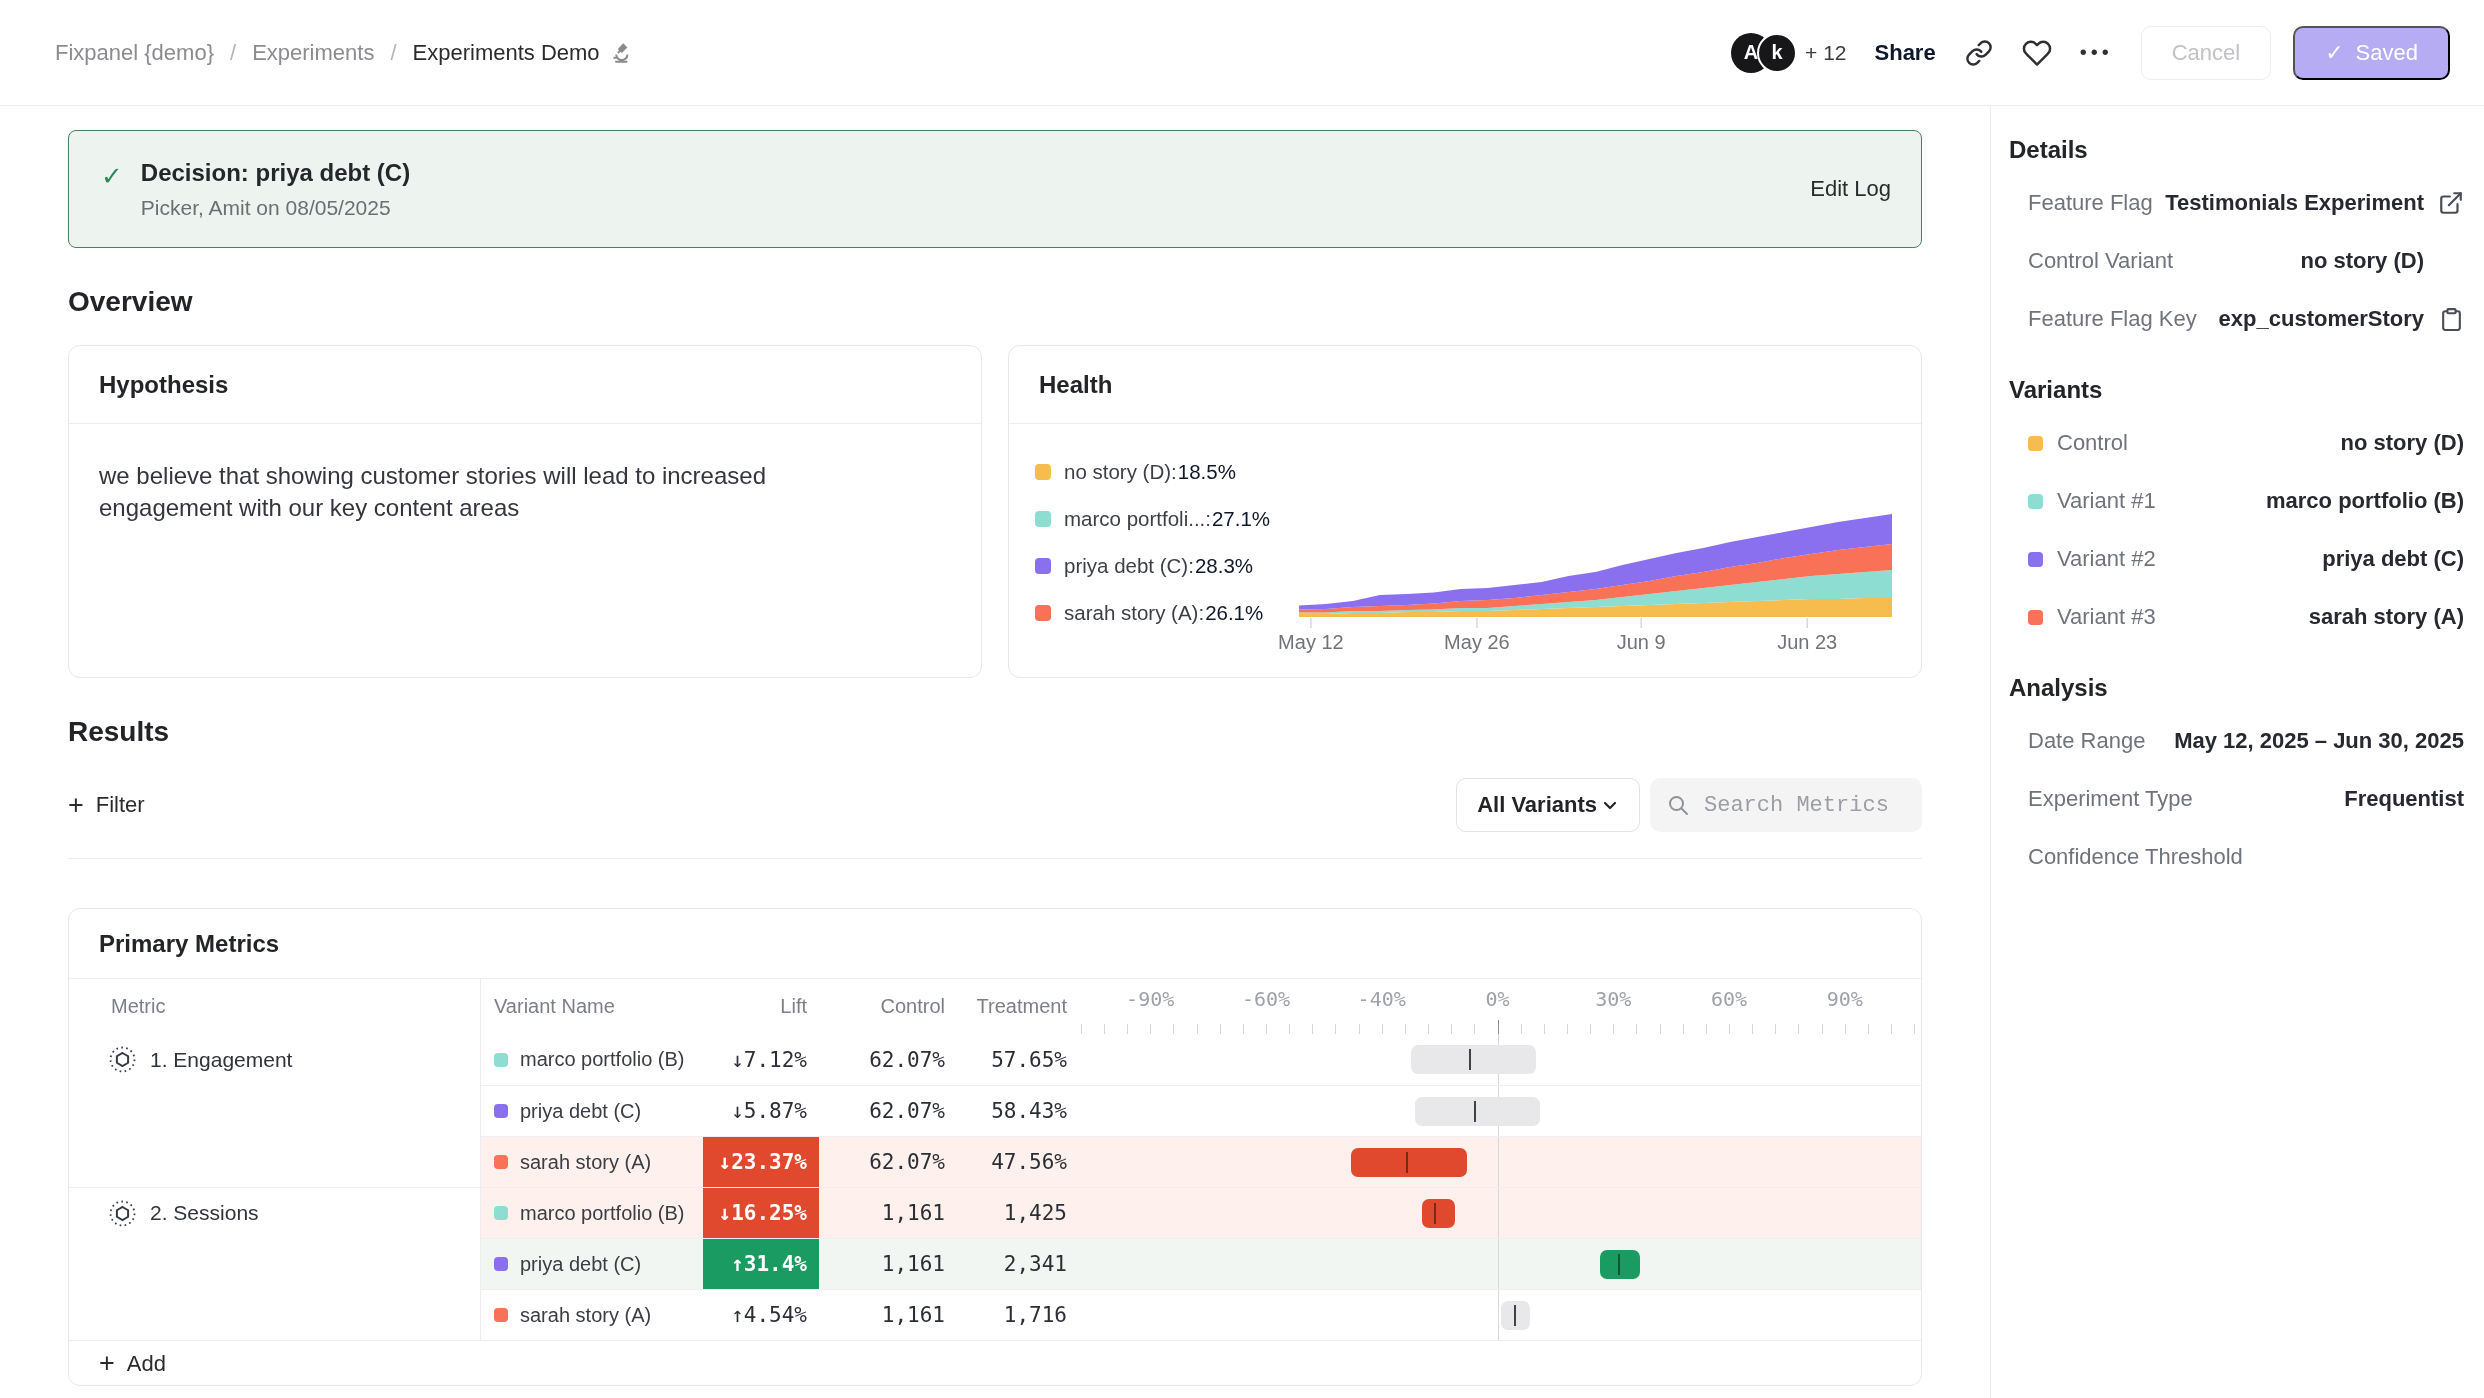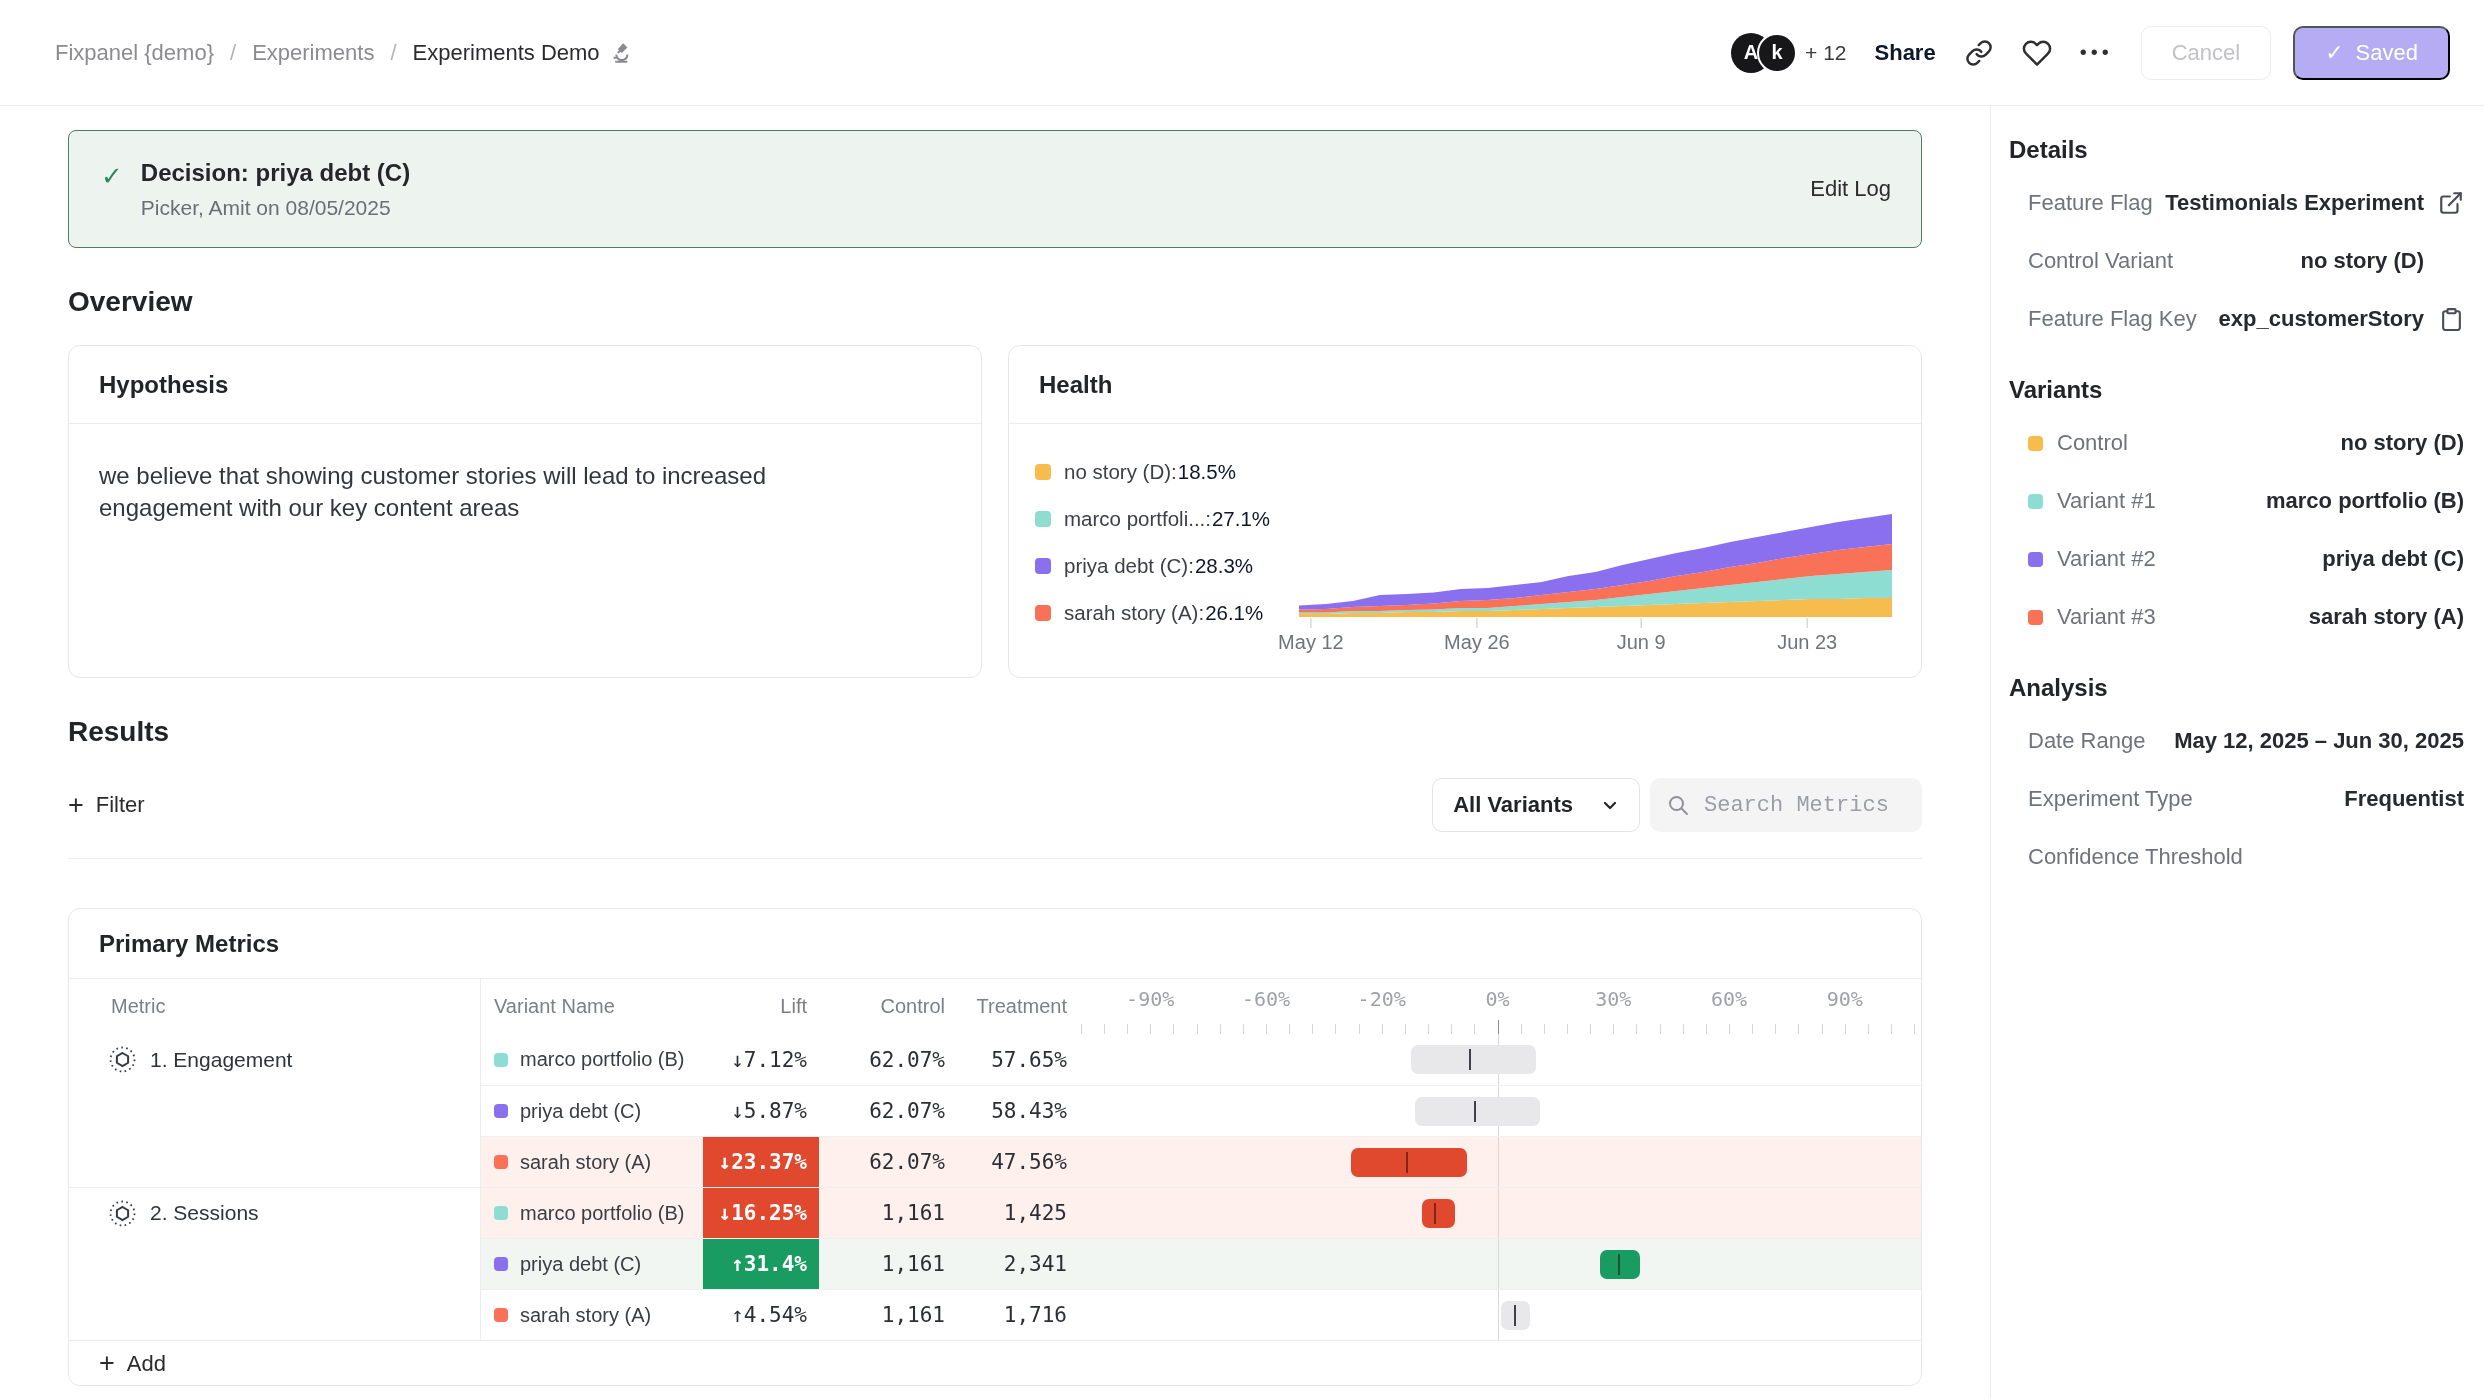--- a/index.html
+++ b/index.html
@@ -53,21 +53,21 @@
   .legend-val{font-weight:400;margin-left:1px;color:#0f172a;}
   .chart-col{flex:1;position:relative;padding:89px 28px 0 0;}
   .chart-labels{position:relative;height:24px;margin-top:2px;}
   .chart-xlab{position:absolute;transform:translateX(-50%);font-size:20px;color:#70737a;white-space:nowrap;}
 
   
   .filter-row{display:flex;align-items:center;margin-top:30px;height:54px;}
   .filter-btn{display:flex;align-items:center;gap:12px;font-size:22px;color:#2b2b2e;font-weight:500;}
   .plus-glyph{font-size:27px;font-weight:400;color:#2b2b2e;line-height:1;}
   .right-controls{margin-left:auto;display:flex;gap:10px;}
-  .dropdown{height:54px;border:1px solid #e3e3e5;border-radius:10px;background:#fff;display:flex;align-items:center;gap:28px;padding:0 20px;font-size:22px;font-weight:600;color:#222428;}
+  .dropdown{height:54px;border:1px solid #e3e3e5;border-radius:10px;background:#fff;display:flex;align-items:center;gap:4px;padding:0 20px;font-size:22px;font-weight:600;color:#222428;}
   .searchbox{height:54px;width:272px;border-radius:10px;background:#f4f4f5;display:flex;align-items:center;padding:0 16px;gap:12px;}
   .searchbox input{border:none;outline:none;background:transparent;font-size:22px;color:#3c3f46;width:200px;font-family:Liberation Mono, monospace;}
   .searchbox input::placeholder{color:#9b9ea5;}
   .hr{border:none;border-top:1px solid #ececee;margin:26px 0 0 0;}
 
   
   .pm-card{margin-top:49px;border:1px solid #e7e7e9;border-radius:12px;overflow:hidden;height:478px;}
   .pm-title{height:70px;display:flex;align-items:center;padding:0 30px;font-size:24px;font-weight:700;color:#222428;border-bottom:1px solid #ededef;}
   .t-grid{display:grid;grid-template-columns:412px 222px 116px 132px 122px 849px;}
   .t-head{height:55px;position:relative;}
@@ -267,21 +267,21 @@
 
       <div class="t-grid t-head">
         <div class="hcell hc-metric">Metric</div>
         <div class="hcell hc-variant">Variant Name</div>
         <div class="hcell hc-right">Lift</div>
         <div class="hcell hc-num">Control</div>
         <div class="hcell hc-num">Treatment</div>
         <div class="hcell hc-axis" id="axis-head">
               <span class="axis-lab" style="left:9.09%">-90%</span>
               <span class="axis-lab" style="left:22.73%">-60%</span>
-              <span class="axis-lab" style="left:36.36%">-20%</span>
+              <span class="axis-lab" style="left:36.36%">-40%</span>
               <span class="axis-lab" style="left:50.00%">0%</span>
               <span class="axis-lab" style="left:63.64%">30%</span>
               <span class="axis-lab" style="left:77.27%">60%</span>
               <span class="axis-lab" style="left:90.91%">90%</span>
               <div class="tick" style="left:0.91%"></div>
               <div class="tick" style="left:3.64%"></div>
               <div class="tick" style="left:6.36%"></div>
               <div class="tick" style="left:9.09%"></div>
               <div class="tick" style="left:11.82%"></div>
               <div class="tick" style="left:14.55%"></div>

